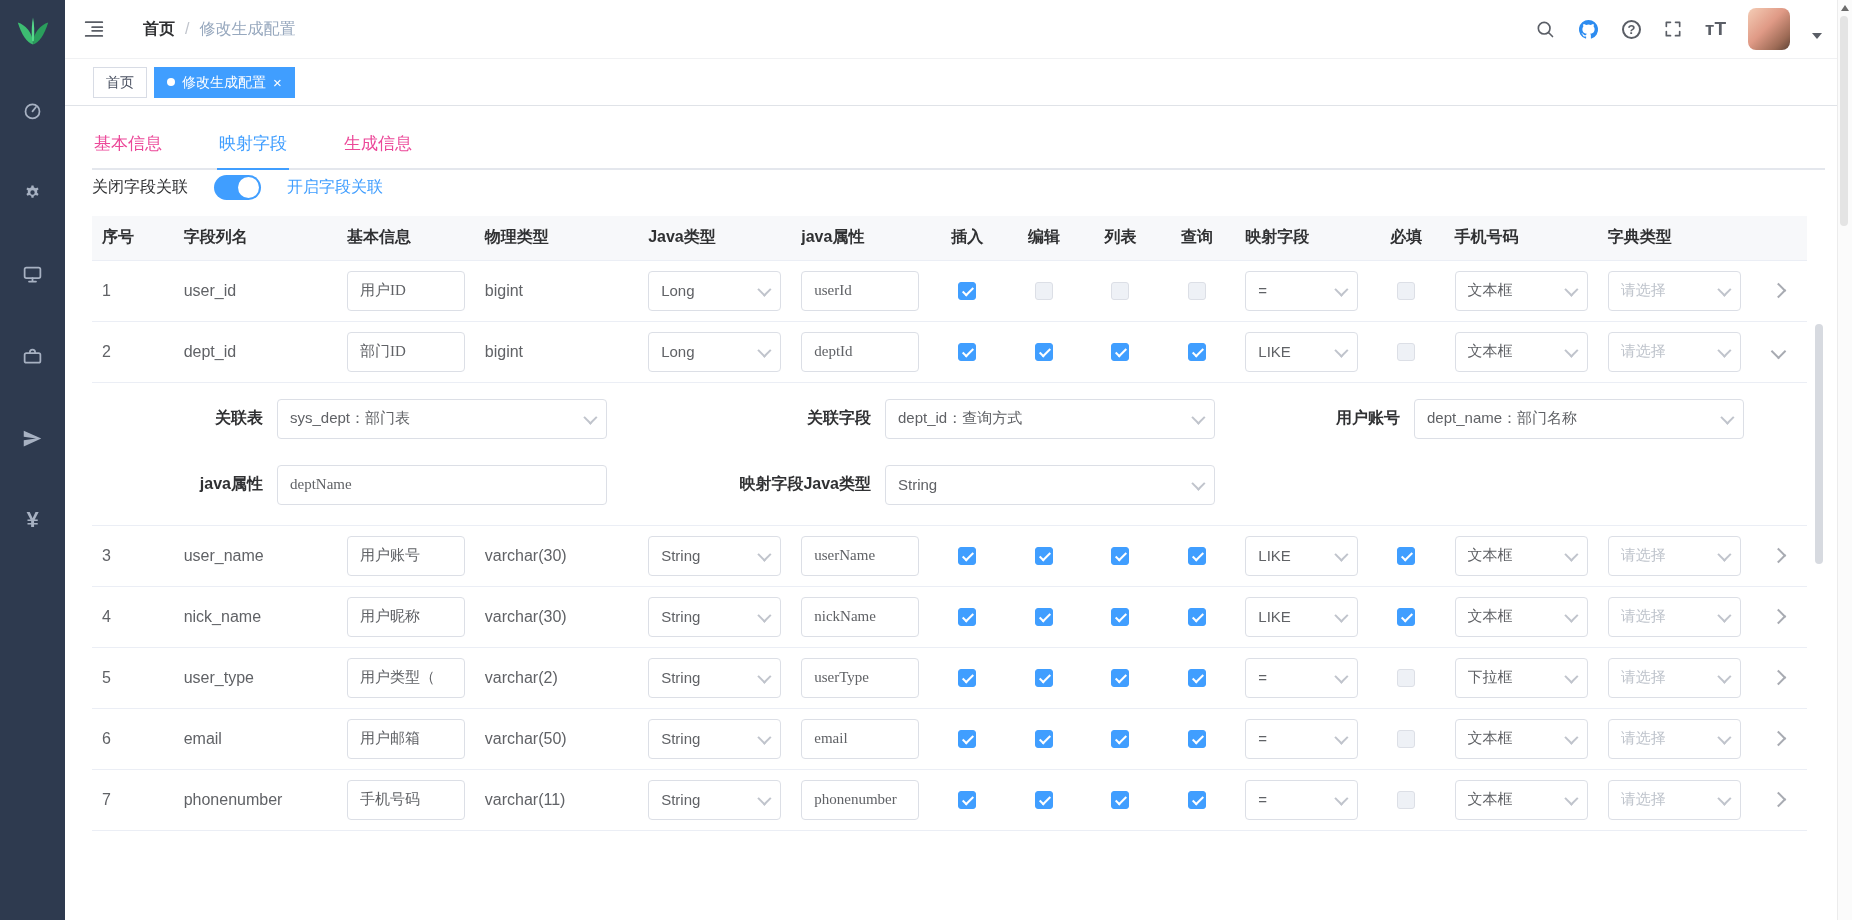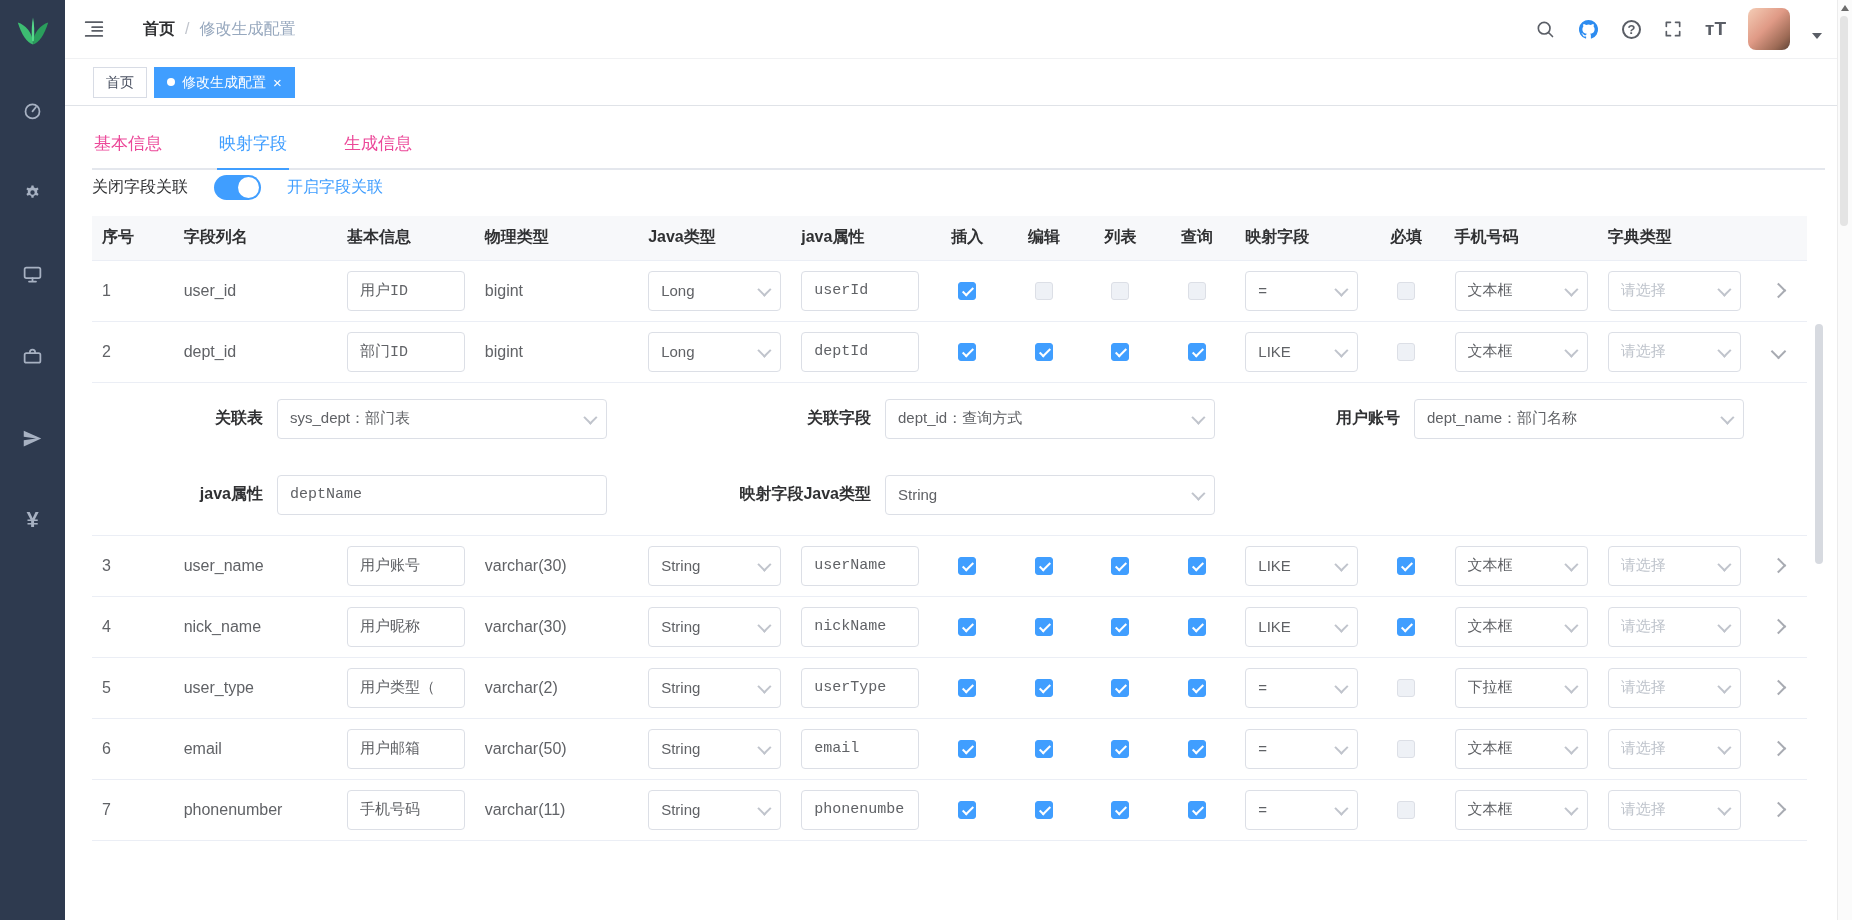--- a/index.html
+++ b/index.html
@@ -64,39 +64,39 @@
   
   .table-wrap{margin-top:16px;position:relative;}
   table.fields{width:calc(100% - 18px);border-collapse:collapse;table-layout:fixed;}
   thead th{background:#f7f8fa;height:44px;font-size:16px;font-weight:700;color:#303133;
     text-align:left;padding:0 10px;border-bottom:1px solid #ebeef5;box-sizing:border-box;white-space:nowrap;}
   thead th.c-center{text-align:center;}
   tbody td{height:61px;font-size:16px;color:#606266;padding:0 10px;border-bottom:1px solid #ebeef5;
     box-sizing:border-box;white-space:nowrap;overflow:hidden;}
   td.c-center{text-align:center;}
   .el-input{height:40px;width:100%;border:1px solid #dcdfe6;border-radius:4px;padding:0 12px;
-    font-size:15px;color:#606266;box-sizing:border-box;font-family:Liberation Mono, monospace;background:#fff;}
+    font-size:15px;color:#606266;box-sizing:border-box;font-family:Liberation Serif, serif;background:#fff;}
   .el-select{display:inline-flex;align-items:center;justify-content:space-between;height:40px;width:100%;
     border:1px solid #dcdfe6;border-radius:4px;background:#fff;padding:0 12px;box-sizing:border-box;cursor:pointer;}
   .sel-text{color:#606266;font-size:15px;white-space:nowrap;overflow:hidden;text-align:right;}
   .sel-text.ph{color:#bfc4cc;}
   .sel-caret{display:inline-block;width:8px;height:8px;border:solid #c0c4cc;border-width:0 2px 2px 0;
     transform:rotate(45deg) translateY(-2px);margin-left:8px;flex:none;}
   .el-checkbox{display:inline-block;width:18px;height:18px;border-radius:3px;border:1px solid #dcdfe6;
     background:#eef1f6;vertical-align:middle;position:relative;cursor:pointer;box-sizing:border-box;}
   .el-checkbox.checked{background:#409eff;border-color:#409eff;}
   .el-checkbox.checked::after{content:"";position:absolute;left:6px;top:2px;width:4px;height:9px;
     border:solid #fff;border-width:0 2px 2px 0;transform:rotate(45deg);}
   .chev{display:inline-block;width:9px;height:9px;border:solid #a8abb2;border-width:2px 2px 0 0;cursor:pointer;}
   .chev.right{transform:rotate(45deg);}
   .chev.down{transform:rotate(135deg);}
 
   
   tr.expand-row td{height:auto;padding:16px 0 20px;}
-  .exp-grid{display:grid;grid-template-columns:185px 330px 278px 330px 199px 330px;row-gap:36px;align-items:center;}
+  .exp-grid{display:grid;grid-template-columns:185px 330px 278px 330px 199px 330px;row-gap:26px;align-items:center;}
   .exp-label{font-size:16px;font-weight:700;color:#303133;text-align:right;padding-right:14px;white-space:nowrap;}
 
   
   .tbl-scrollbar{position:absolute;top:48px;right:2px;width:8px;bottom:0;}
   .tbl-thumb{width:8px;height:240px;margin-top:60px;border-radius:4px;background:#d7dae0;cursor:pointer;}
 
   
   .footer-actions{display:flex;justify-content:center;gap:18px;margin-top:22px;}
   .btn{height:42px;padding:0 22px;border-radius:4px;border:1px solid #dcdfe6;background:#fff;color:#606266;
     font-size:16px;font-family:inherit;cursor:pointer;}

